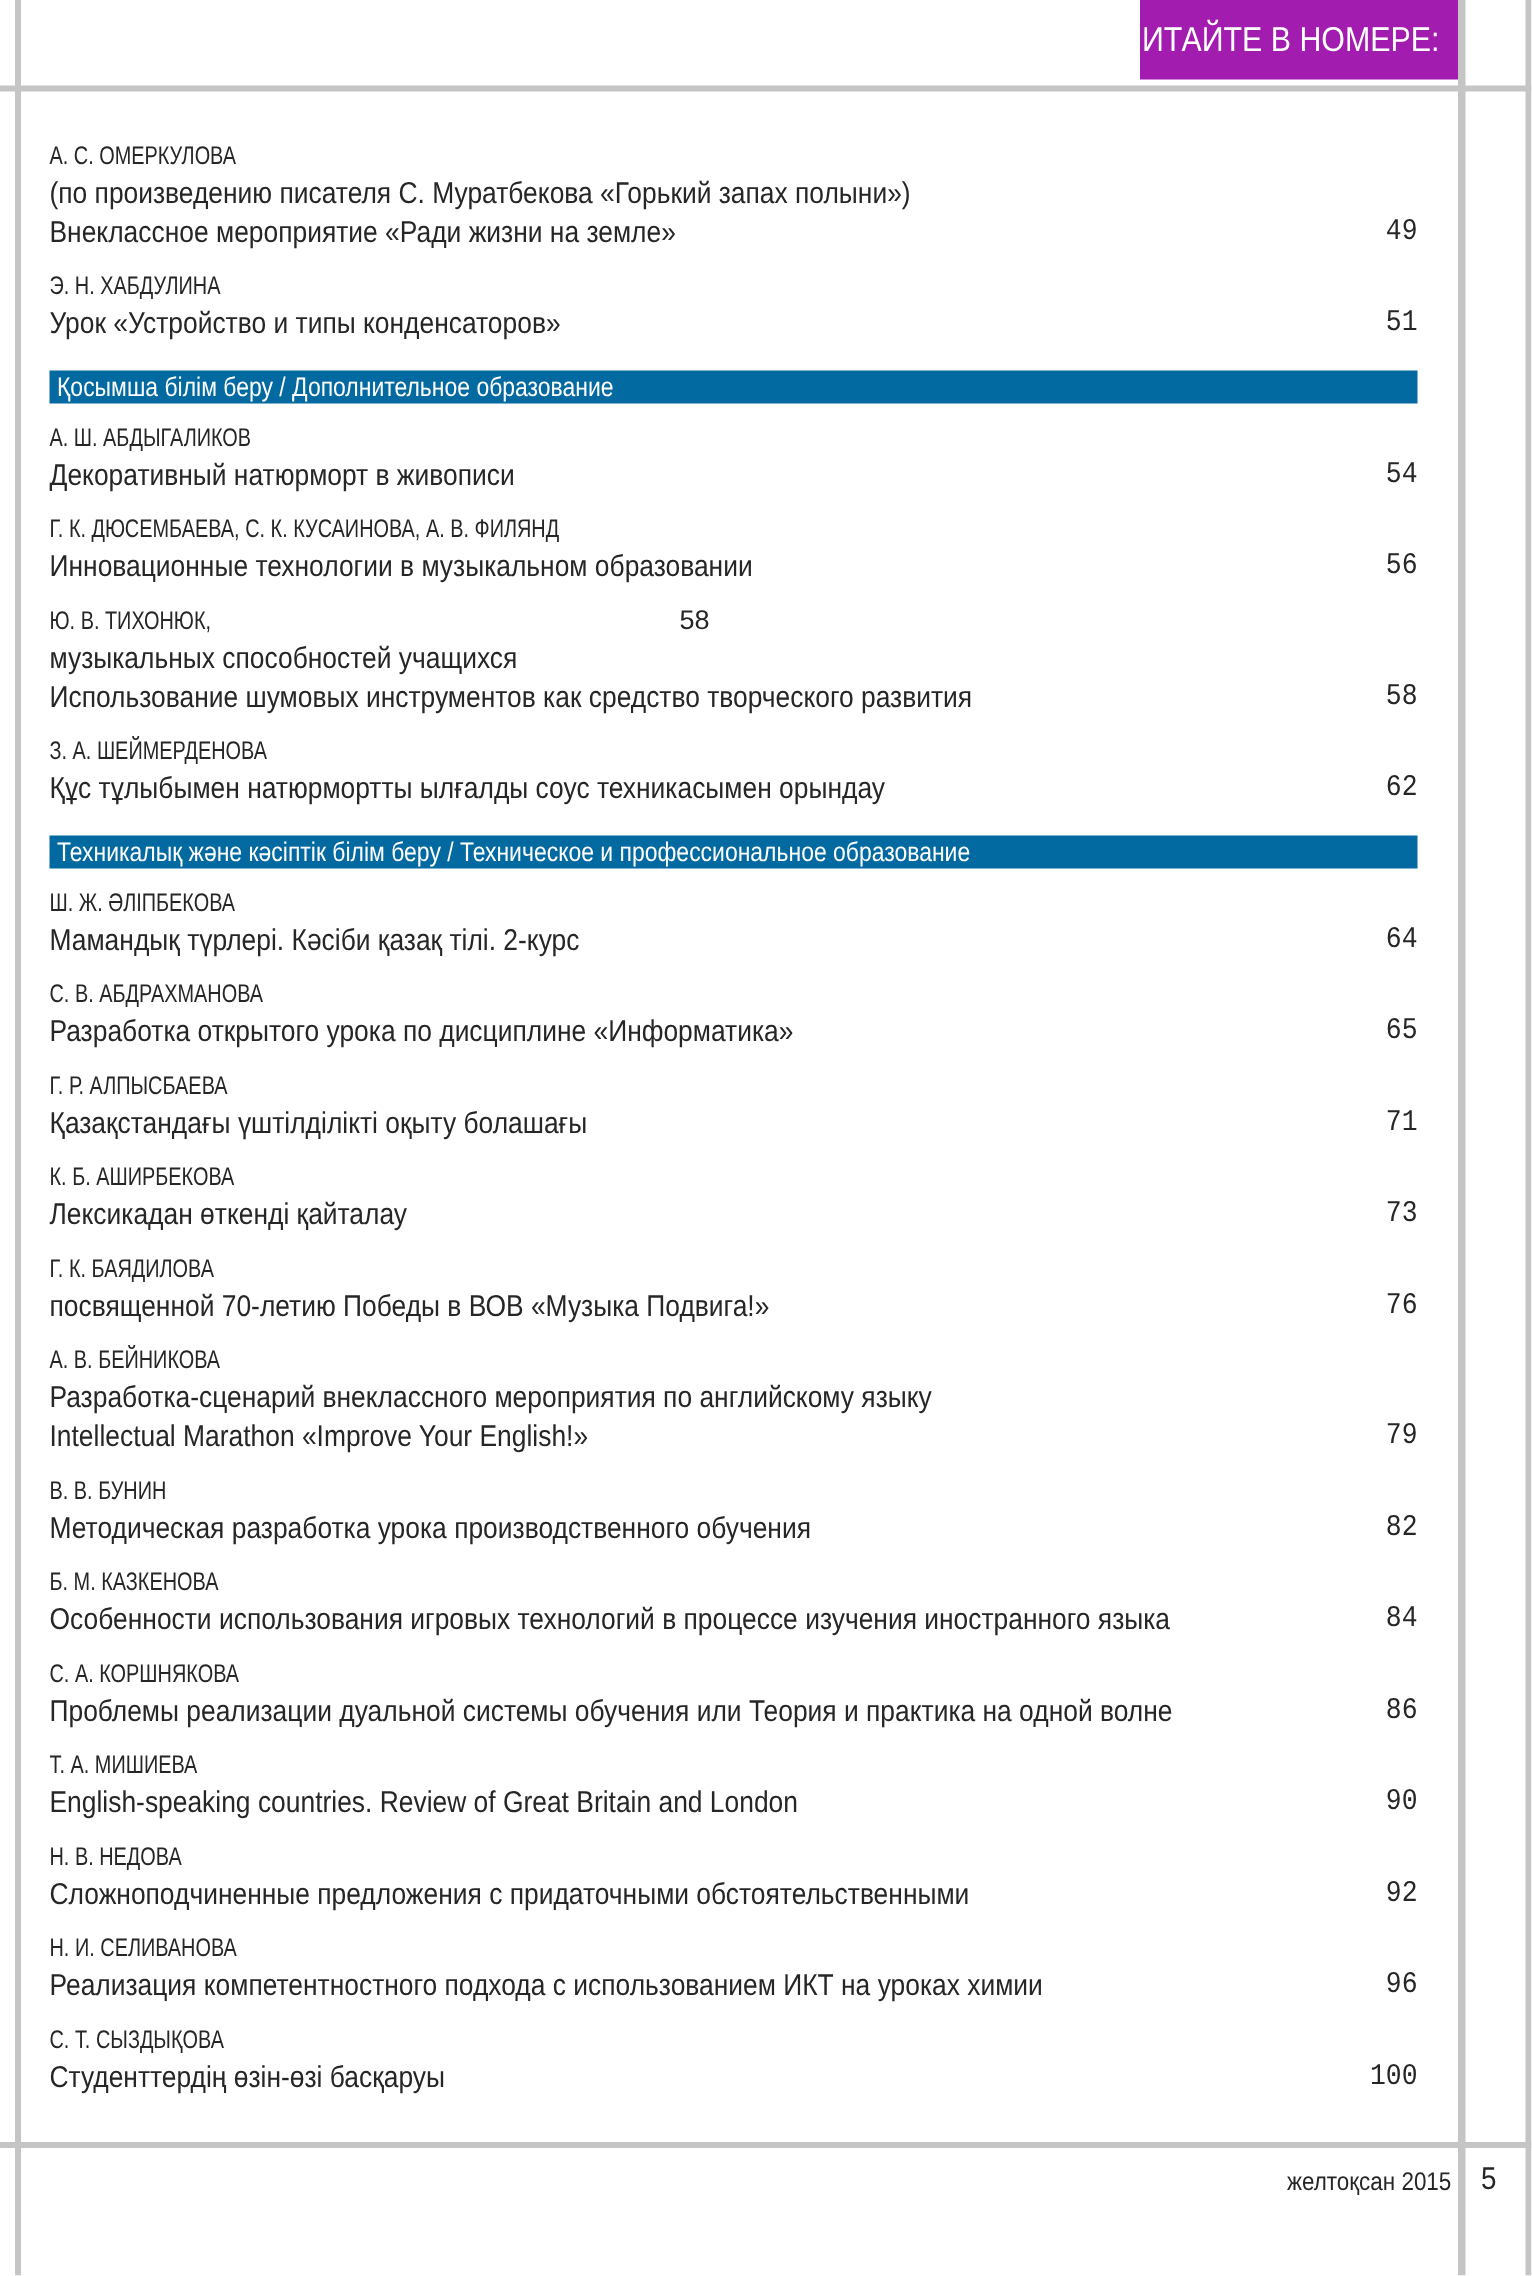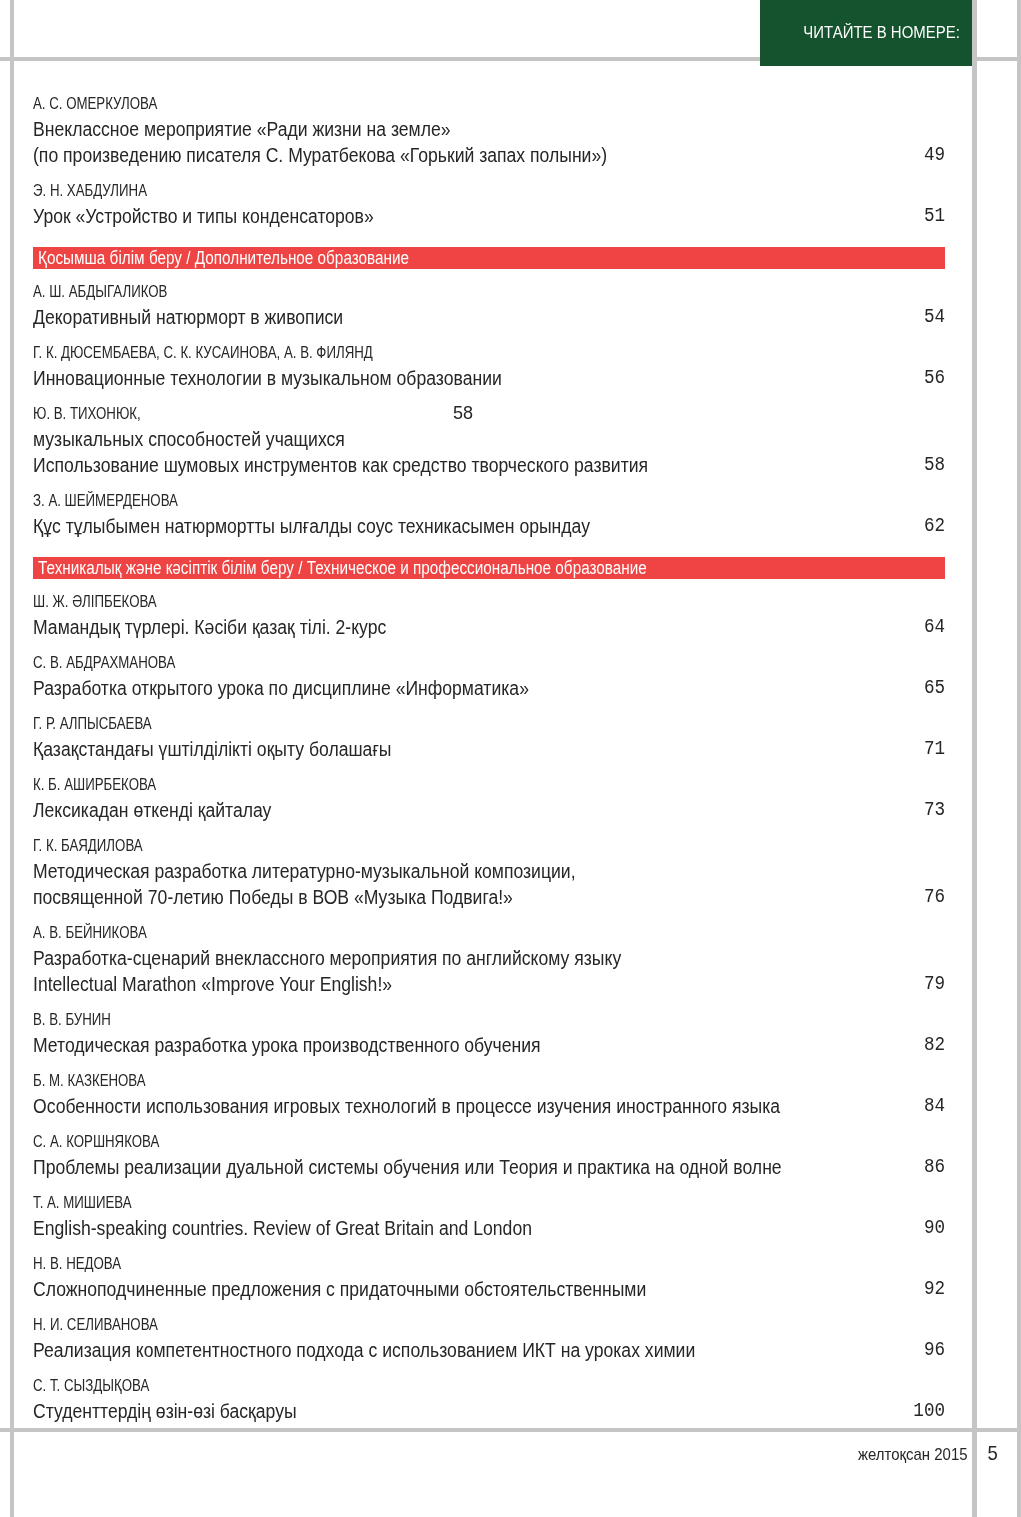--- a/index.html
+++ b/index.html
@@ -10,42 +10,42 @@
   }
   .vline{position:absolute;top:0;height:1517px;background:#c5c5c5;}
   .vline-left{left:10px;width:4px;}
   .vline-right{left:972px;width:5px;}
   .vline-edge{left:1017px;width:4px;}
   .hline{position:absolute;left:0;width:1021px;height:4px;background:#c5c5c5;}
   .hline-top{top:57px;}
   .hline-bottom{top:1428px;}
 
   .banner{
-    position:absolute;left:760px;top:0;width:212px;height:66px;
-    background:#14532d;color:#ffffff;display:flex;align-items:center;
+    position:absolute;left:760px;top:0;width:212px;height:53px;
+    background:#a21caf;color:#ffffff;display:flex;align-items:center;
     justify-content:flex-end;padding-right:12px;box-sizing:border-box;
-    font-size:17px;
+    font-size:23px;
   }
 
   .cond{display:inline-block;white-space:nowrap;transform-origin:0 50%;}
   .ca{transform:scaleX(0.78);}
   .ct{transform:scaleX(0.88);}
   .cb{transform:scaleX(0.85);}
   .cr{transform:scaleX(0.88);transform-origin:100% 50%;}
 
   .content{position:absolute;left:33px;top:60px;width:912px;padding-top:21px;}
   .entry{margin-top:14px;}
   .author{font-size:17px;line-height:18px;margin-bottom:3px;position:relative;}
   .author-note{position:absolute;left:420px;top:-1px;font-size:18px;}
   .title-row{display:flex;justify-content:space-between;align-items:flex-end;}
   .tline{font-size:20px;line-height:26px;}
   .pnum{font-size:20px;line-height:26px;text-align:right;flex:none;font-family:Liberation Mono, monospace;}
 
   .band{
-    margin-top:18px;height:22px;line-height:22px;background:#ef4444;
+    margin-top:18px;height:22px;line-height:22px;background:#0369a1;
     color:#ffffff;font-size:18px;padding-left:5px;box-sizing:border-box;
   }
 
   .footer-date{position:absolute;right:53px;top:1445px;font-size:17px;}
   .footer-page{position:absolute;left:986px;top:1441px;font-size:21px;}
 </style>
 </head>
 <body>
 
 <div class="vline vline-left"></div>
@@ -57,22 +57,22 @@
 <div class="banner">
   <span class="cond cr">ЧИТАЙТЕ В НОМЕРЕ:</span>
 </div>
 
 <div class="content">
 
   <div class="entry">
     <div class="author"><span class="cond ca">А. С. ОМЕРКУЛОВА</span></div>
     <div class="title-row">
       <div>
+        <div class="tline"><span class="cond ct">(по произведению писателя С. Муратбекова «Горький запах полыни»)</span></div>
         <div class="tline"><span class="cond ct">Внеклассное мероприятие «Ради жизни на земле»</span></div>
-        <div class="tline"><span class="cond ct">(по произведению писателя С. Муратбекова «Горький запах полыни»)</span></div>
       </div>
       <div class="pnum"><span class="cond cr">49</span></div>
     </div>
   </div>
 
   <div class="entry">
     <div class="author"><span class="cond ca">Э. Н. ХАБДУЛИНА</span></div>
     <div class="title-row">
       <div>
         <div class="tline"><span class="cond ct">Урок «Устройство и типы конденсаторов»</span></div>
@@ -166,21 +166,20 @@
         <div class="tline"><span class="cond ct">Лексикадан өткенді қайталау</span></div>
       </div>
       <div class="pnum"><span class="cond cr">73</span></div>
     </div>
   </div>
 
   <div class="entry">
     <div class="author"><span class="cond ca">Г. К. БАЯДИЛОВА</span></div>
     <div class="title-row">
       <div>
-        <div class="tline"><span class="cond ct">Методическая разработка литературно-музыкальной композиции,</span></div>
         <div class="tline"><span class="cond ct">посвященной 70-летию Победы в ВОВ «Музыка Подвига!»</span></div>
       </div>
       <div class="pnum"><span class="cond cr">76</span></div>
     </div>
   </div>
 
   <div class="entry">
     <div class="author"><span class="cond ca">А. В. БЕЙНИКОВА</span></div>
     <div class="title-row">
       <div>

